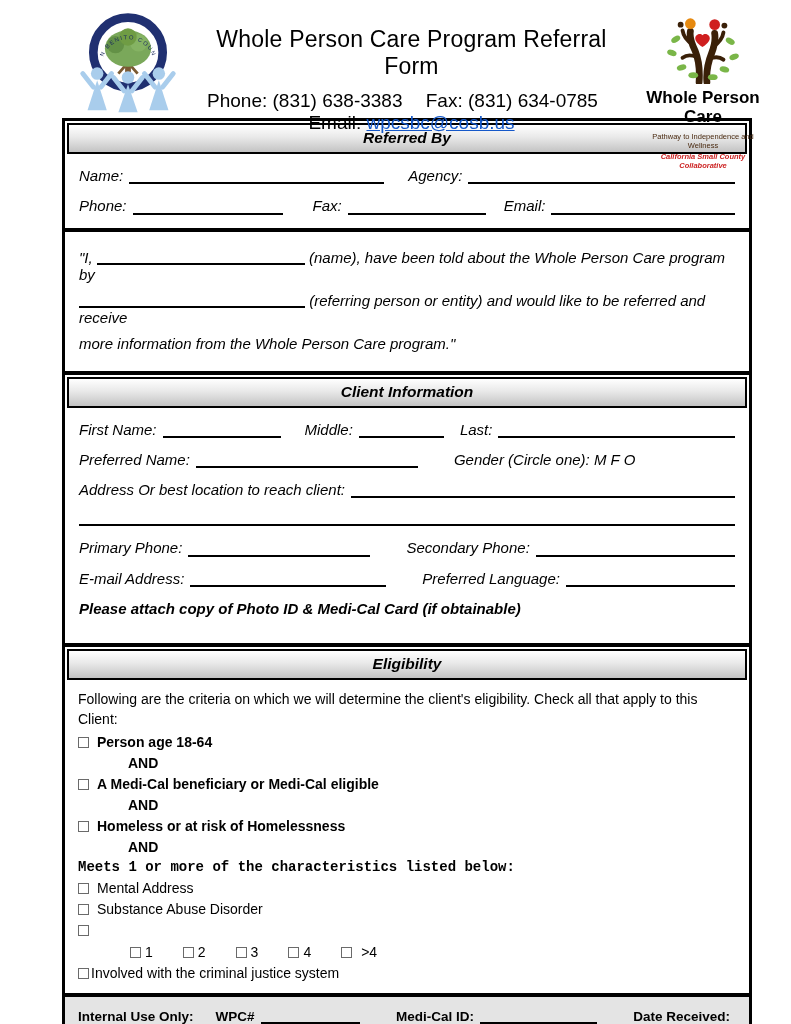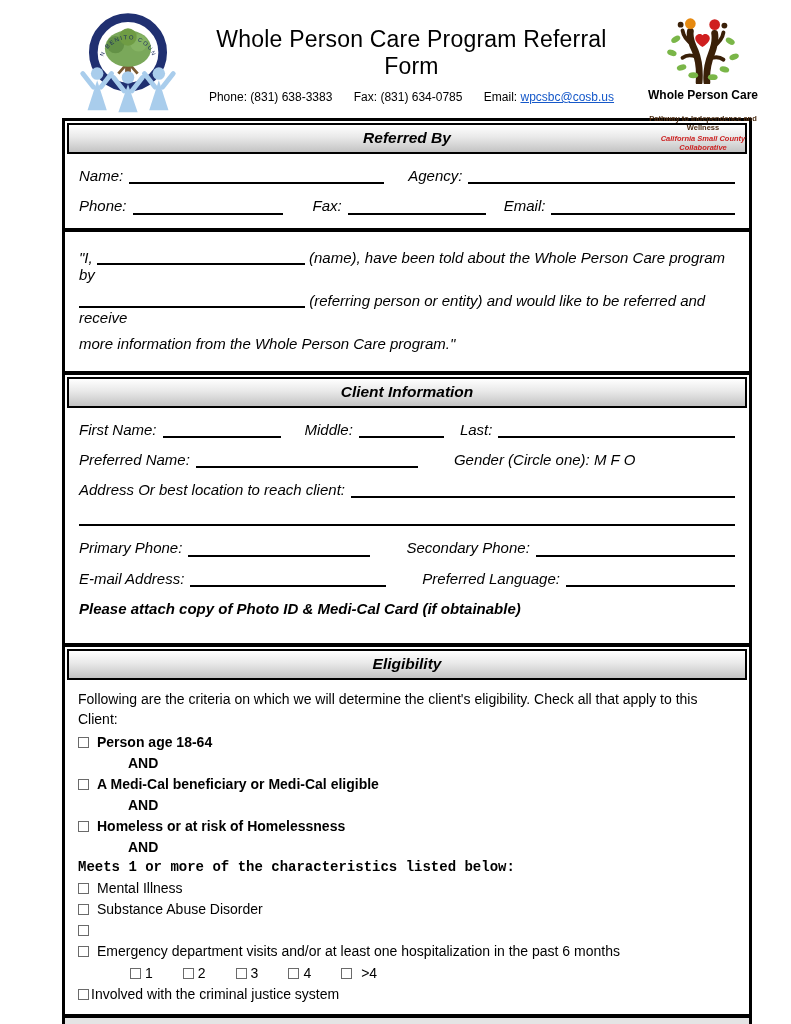--- a/index.html
+++ b/index.html
@@ -17,26 +17,26 @@
   body{
     width:791px;height:1024px;background:#fff;color:#000;
     font-family:"Liberation Sans","DejaVu Sans",sans-serif;
     overflow:hidden;position:relative;
   }
   
   .page-header{display:flex;align-items:flex-start;padding:10px 22px 4px 70px;height:118px;}
   .logo-left{flex:0 0 auto;}
   .header-center{flex:1 1 auto;text-align:center;padding-top:16px;}
   .form-title{font-size:23px;font-weight:normal;margin:0 0 10px 0;letter-spacing:.2px;}
-  .contact-line{font-size:12px;}
+  .contact-line{font-size:19px;}
   .contact-line .seg{margin-right:18px;}
   .email-link{color:var(--link-blue);text-decoration:underline;cursor:pointer;}
   .logo-right-wrap{flex:0 0 132px;text-align:center;padding-top:2px;}
-  .wpc-line1{font-size:12px;font-weight:bold;line-height:1.1;margin-top:1px;}
-  .wpc-line2{font-size:7.5px;color:#4a2a10;font-weight:bold;margin-top:12px;}
+  .wpc-line1{font-size:17px;font-weight:bold;line-height:1.1;margin-top:1px;}
+  .wpc-line2{font-size:7.5px;color:#4a2a10;font-weight:normal;margin-top:6px;}
   .wpc-line3{font-size:7.5px;color:#c22;font-weight:bold;font-style:italic;margin-top:2px;}
   
   .box{border:3px solid #000;margin:0 39px -2px 62px;background:#fff;}
   .sec-hdr{
     border:2px solid #000;margin:2px;padding:4px 0 5px;
     background:linear-gradient(180deg,#ffffff 0%,#e9e9e9 45%,#c3c3c3 100%);
     text-align:center;font-weight:bold;font-size:15.5px;font-style:italic;
   }
   .frow{display:flex;align-items:flex-end;margin:13px 14px;font-style:italic;font-size:15px;line-height:1.15;}
   .lbl{white-space:nowrap;margin-right:6px;}
@@ -230,30 +230,27 @@
     <div class="and-line">AND</div>
 
     <div class="crit bold">
       <span class="cb"></span><span>Homeless or at risk of Homelessness</span>
     </div>
     <div class="and-line">AND</div>
 
     <div class="meets">Meets 1 or more of the characteristics listed below:</div>
 
     <div class="crit">
-      <span class="cb"></span><span>Mental Illness</span>
+      <span class="cb"></span><span>Mental Address</span>
     </div>
     <div class="crit">
       <span class="cb"></span><span>Substance Abuse Disorder</span>
     </div>
     <div class="crit">
       <span class="cb"></span>
-    </div>
-    <div class="crit">
-      <span class="cb"></span><span>Emergency department visits and/or at least one hospitalization in the past 6 months</span>
     </div>
 
     <div class="counts">
       <span class="count-item"><span class="cb"></span><span>1</span></span>
       <span class="count-item"><span class="cb"></span><span>2</span></span>
       <span class="count-item"><span class="cb"></span><span>3</span></span>
       <span class="count-item"><span class="cb"></span><span>4</span></span>
       <span class="count-item gap"><span class="cb"></span><span>&gt;4</span></span>
     </div>
 

